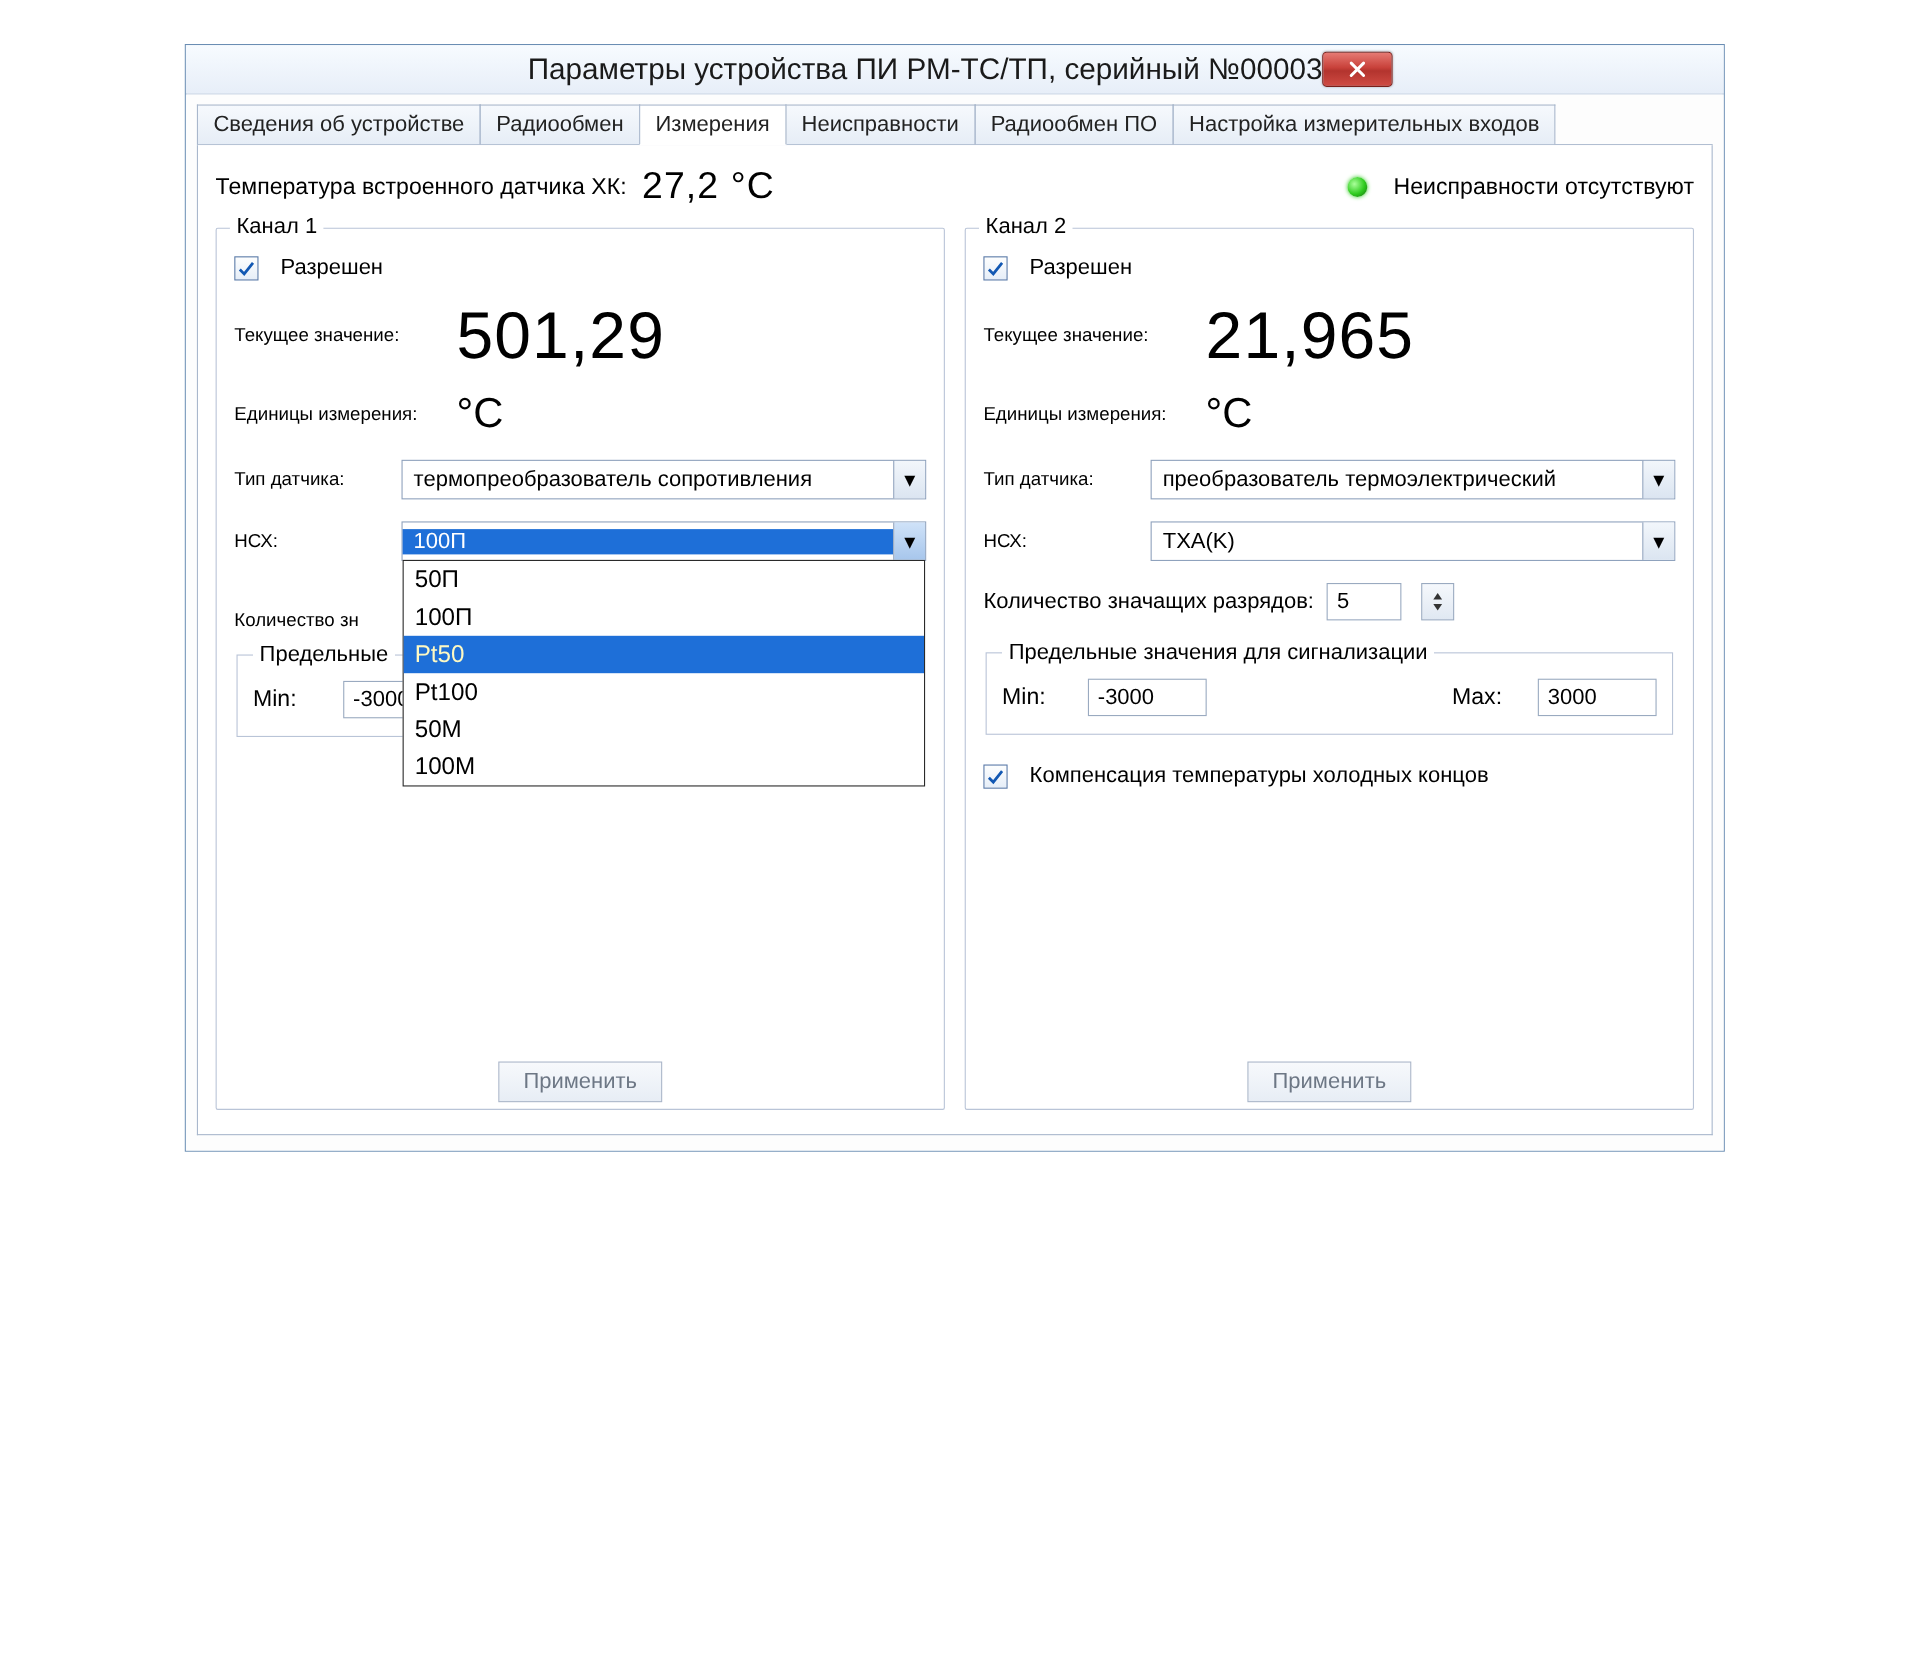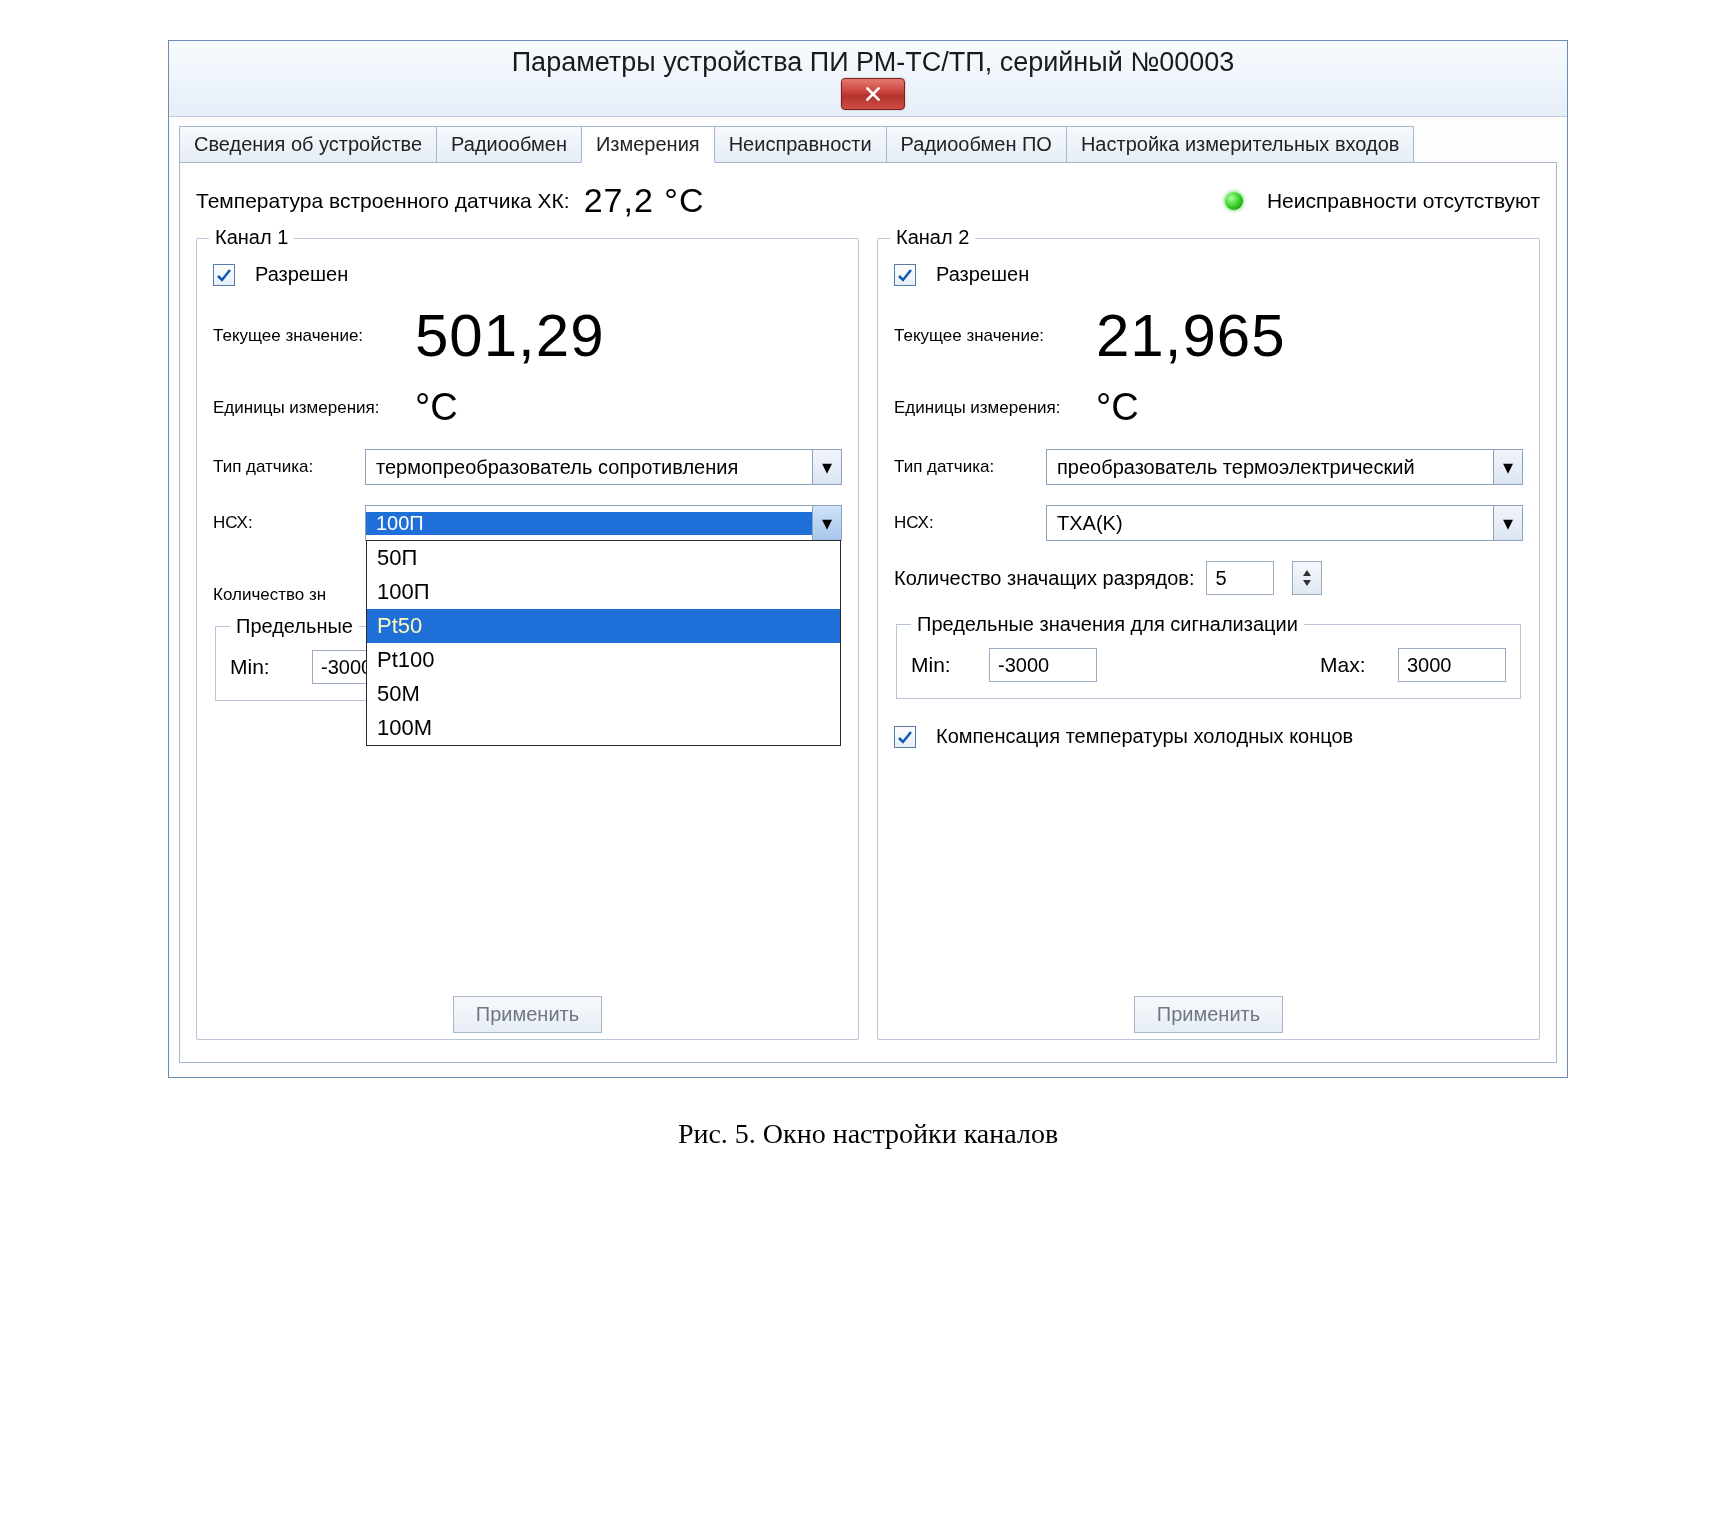--- a/index.html
+++ b/index.html
@@ -19,21 +19,20 @@
     background: linear-gradient(#fafcff,#eef3fa);
     box-shadow: 0 0 0 1px #cfd9e7 inset;
   }
   .titlebar {
     display: flex;
     align-items: center;
     justify-content: center;
     padding: 6px 4px 6px 14px;
     background: linear-gradient(#f7fbff,#e7eef8);
     border-bottom: 1px solid #c0cde0;
-    flex-direction: column;
   }
   .titlebar-text {
     font-size: 27px;
     color: #1a1a1a;
   }
   .close-btn {
     width: 62px;
     height: 30px;
     background: linear-gradient(#e67a73,#c8413a 45%,#b3342e 55%,#cf4b43);
     border: 1px solid #7a1f1a;
@@ -403,14 +402,13 @@
             <div class="apply-wrap">
               <div class="btn">Применить</div>
             </div>
           </div>
 
         </div>
       </div>
     </div>
   </div>
 
-  <div class="caption">Рис. 5. Окно настройки каналов</div>
 </div>
 
 </body></html>

